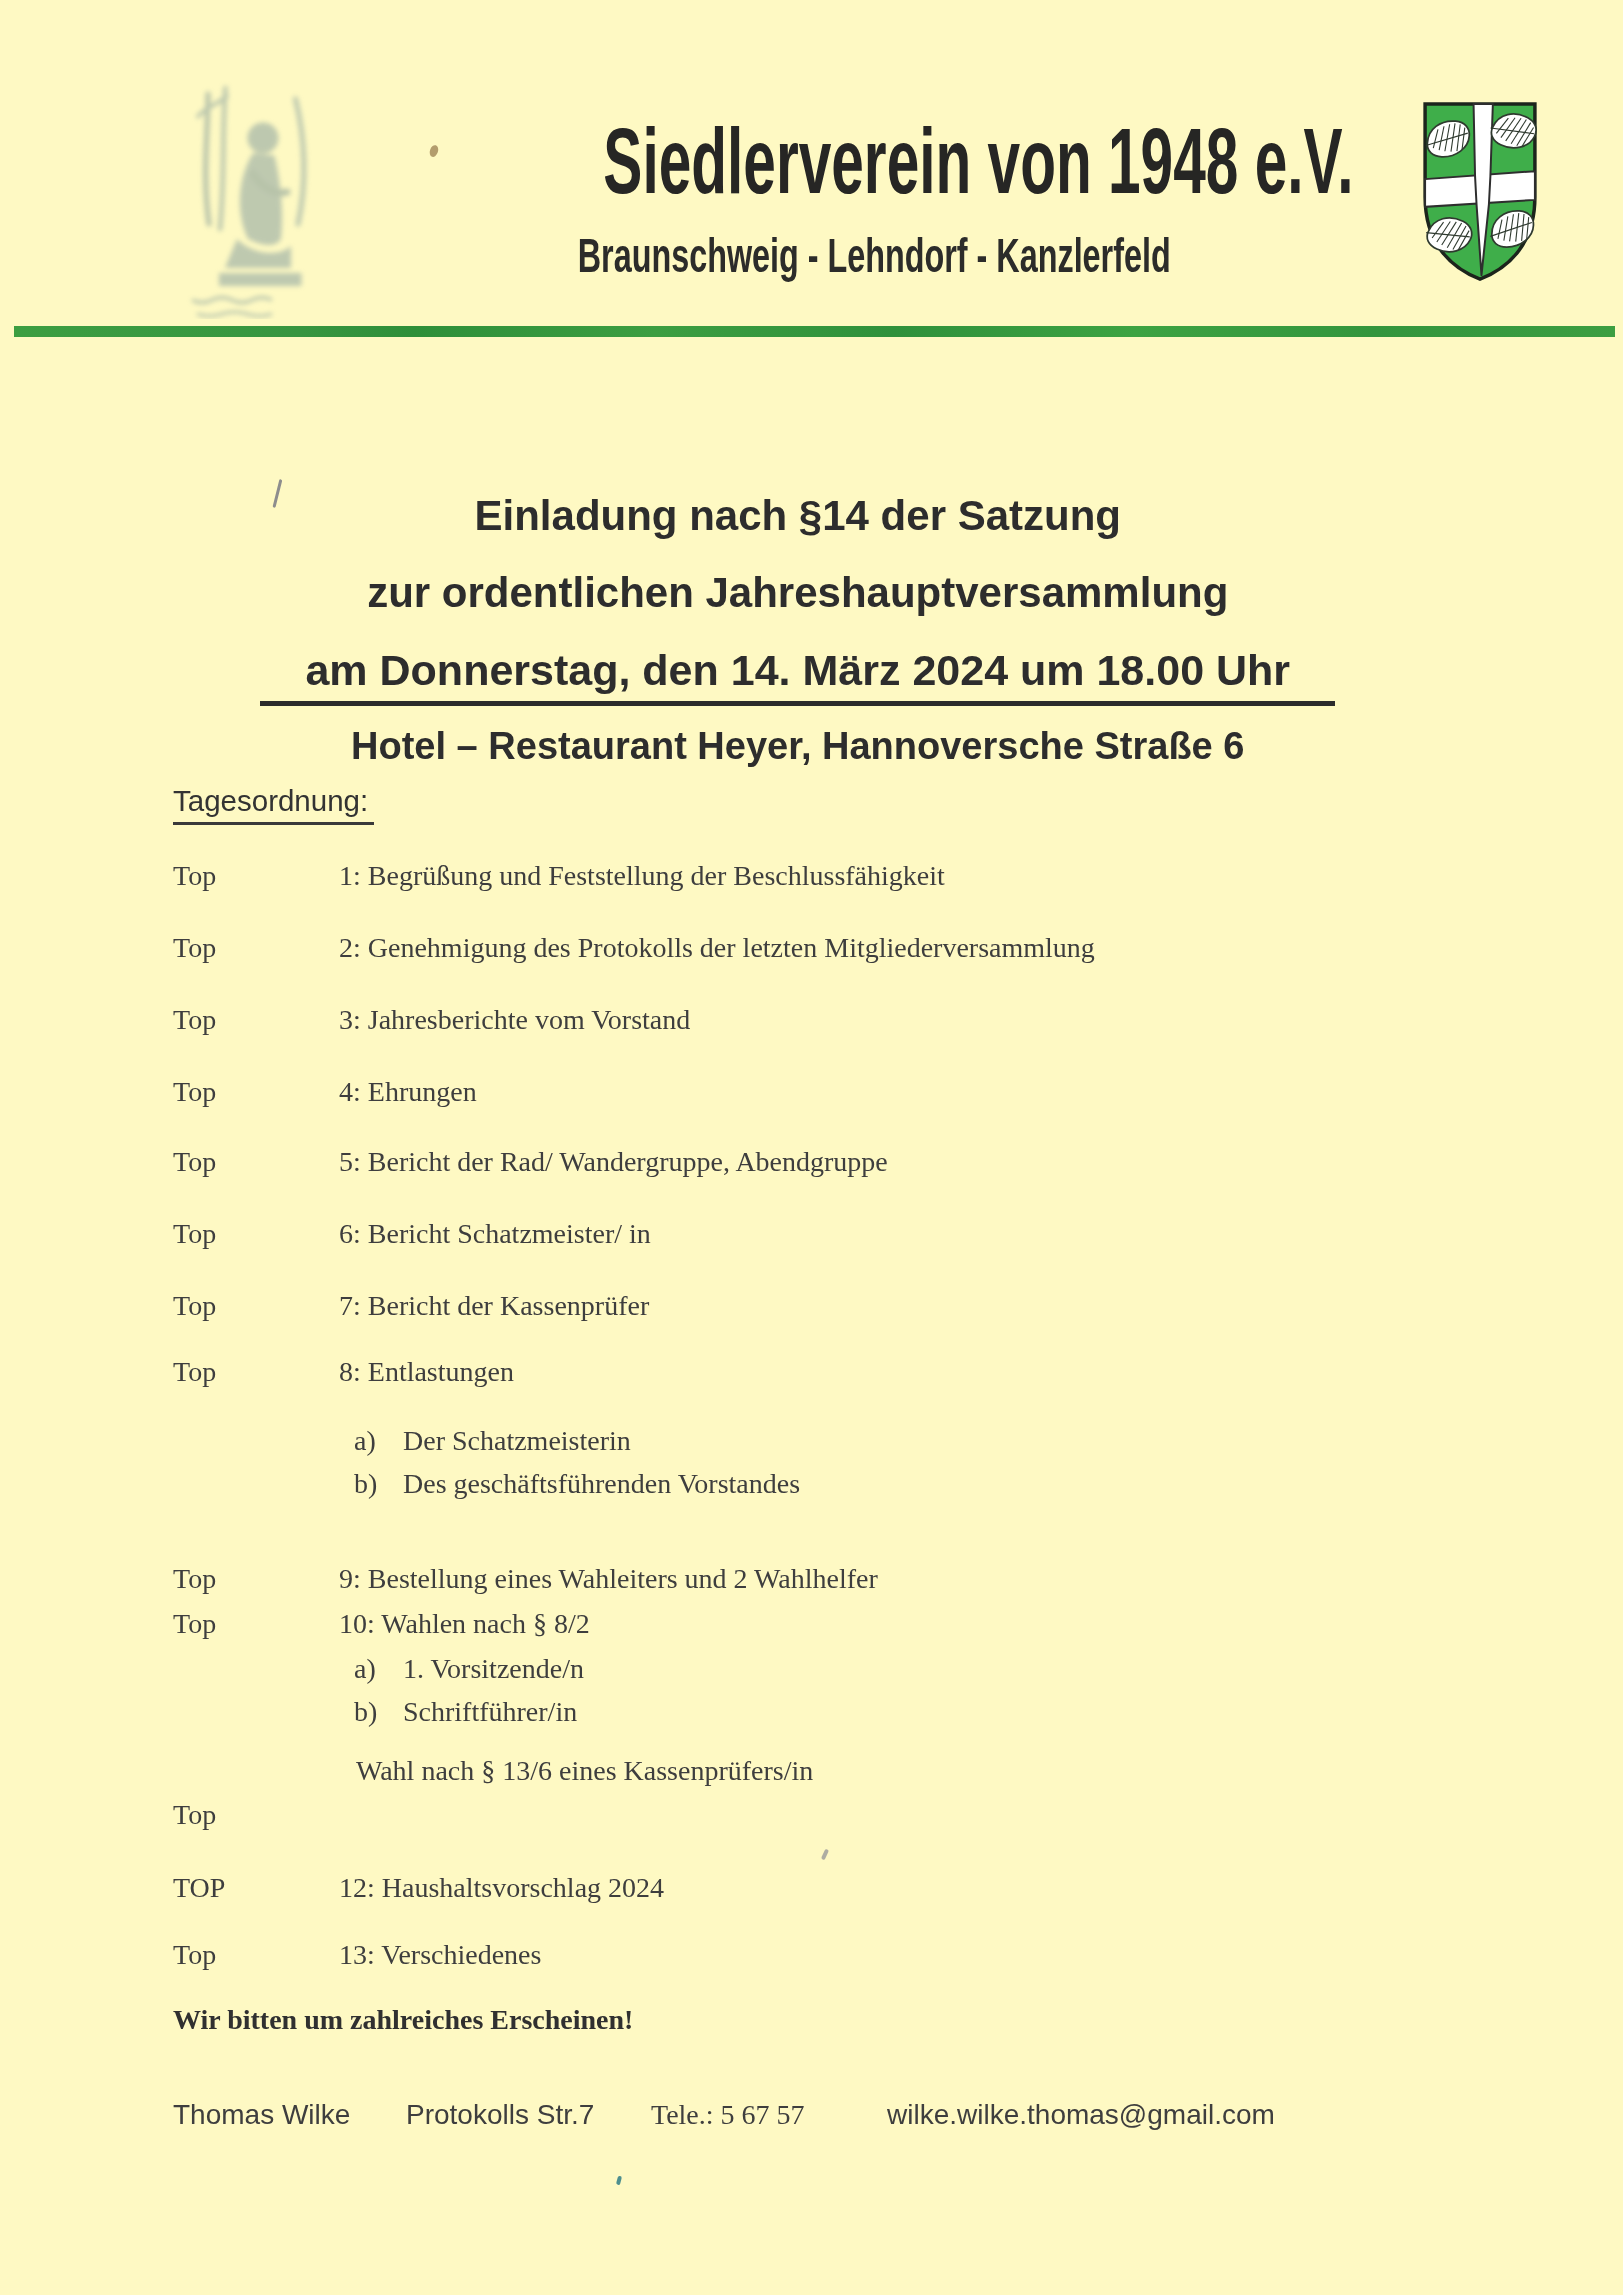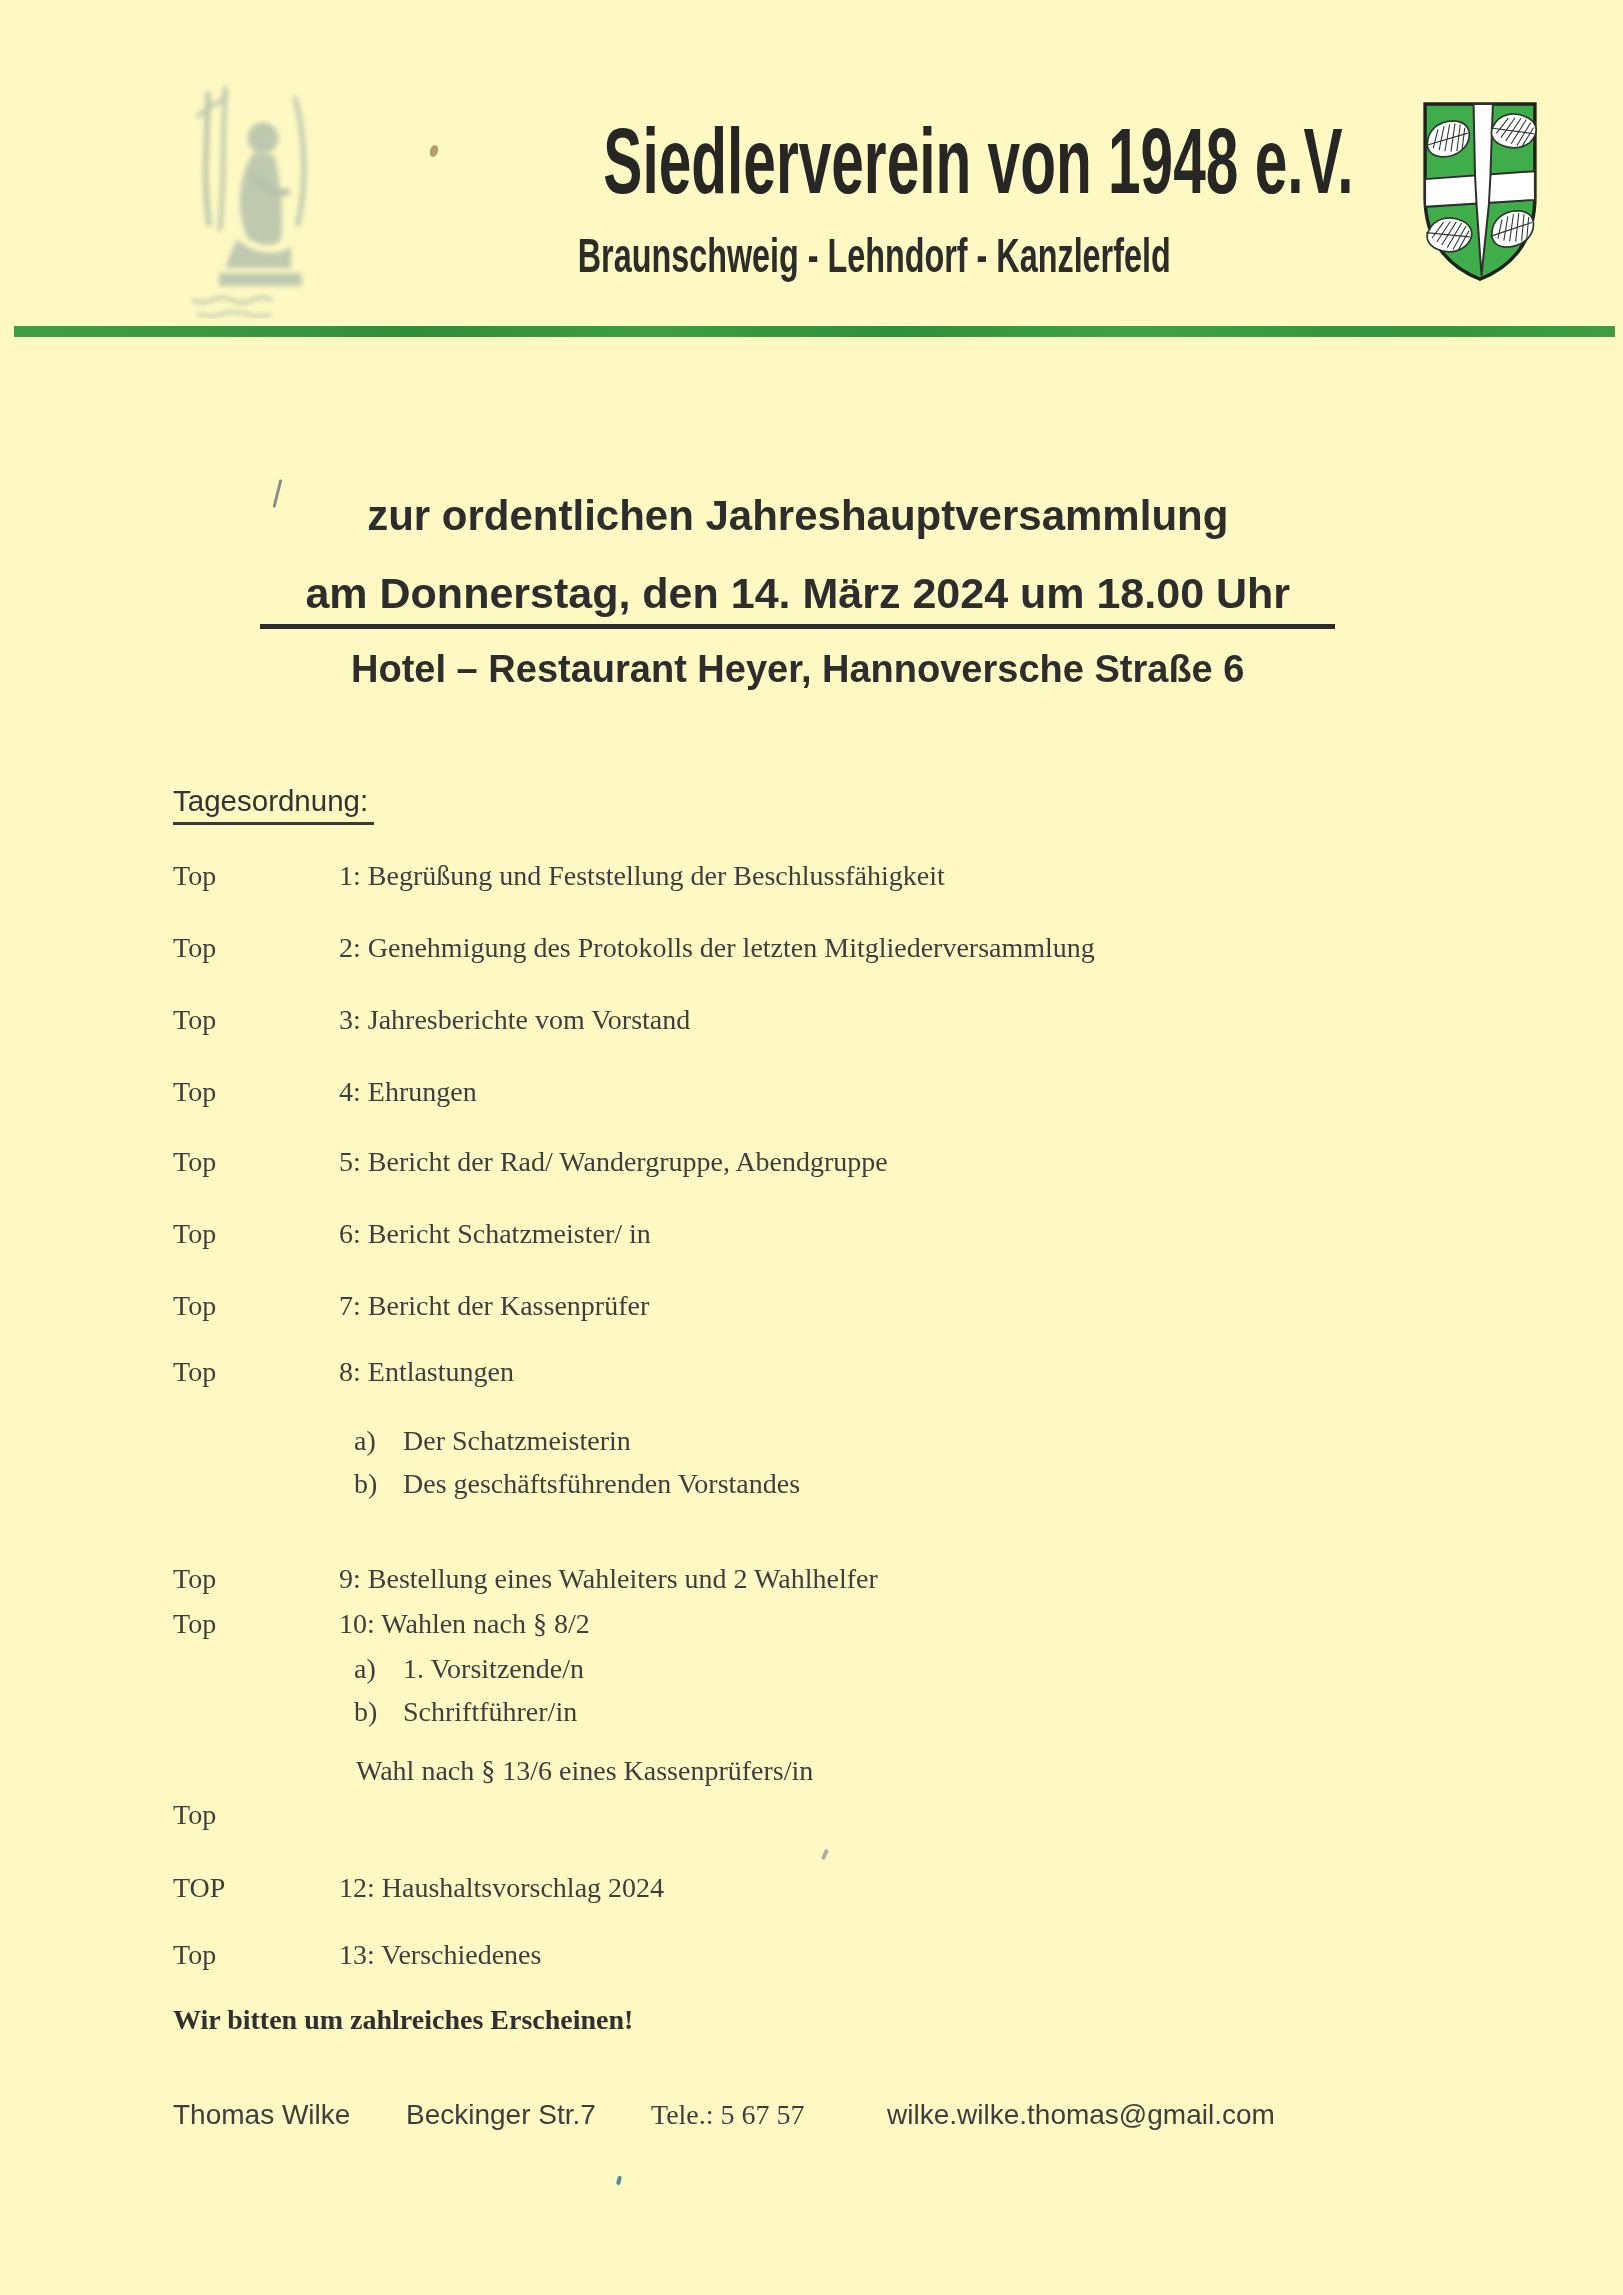--- a/index.html
+++ b/index.html
@@ -103,20 +103,21 @@
       <use href="#leaf" transform="translate(14,44) rotate(-10 47 40)"></use>
       <use href="#leaf" transform="translate(146,28) rotate(14 47 40)"></use>
       <use href="#leaf" transform="translate(16,238) rotate(12 47 40)"></use>
       <use href="#leaf" transform="translate(144,226) rotate(-12 47 40)"></use>
     </svg>
   </div>
 
   <div class="green-rule"></div>
 
   <div class="invite">
+    <div class="inv-line1">Einladung nach §14 der Satzung</div>
     <div class="inv-line2">zur ordentlichen Jahreshauptversammlung</div>
     <div class="inv-line3"><span class="ul">am Donnerstag, den 14. März 2024 um 18.00 Uhr</span></div>
     <div class="inv-line4">Hotel – Restaurant Heyer, Hannoversche Straße 6</div>
   </div>
 
   <div class="topic-heading">Tagesordnung:</div>
 
   <div class="agenda">
     <div class="row">
       <span class="lab">Top</span>
@@ -186,21 +187,21 @@
     </div>
     <div class="row" style="margin-top:32px">
       <span class="lab">Top</span>
       <span class="txt">13: Verschiedenes</span>
     </div>
     <div class="closing">Wir bitten um zahlreiches Erscheinen!</div>
   </div>
 
   <div class="footer">
     <span class="f-name">Thomas Wilke</span>
-    <span class="f-addr">Beckinger Str.7</span>
+    <span class="f-addr">Protokolls Str.7</span>
     <span class="f-tel">Tele.: 5 67 57</span>
     <span class="f-mail">wilke.wilke.thomas@gmail.com</span>
   </div>
 
   <div class="art art-dot1"></div>
   <div class="art art-slash"></div>
   <div class="art art-tick"></div>
   <div class="art art-teal"></div>
 
 </div>

